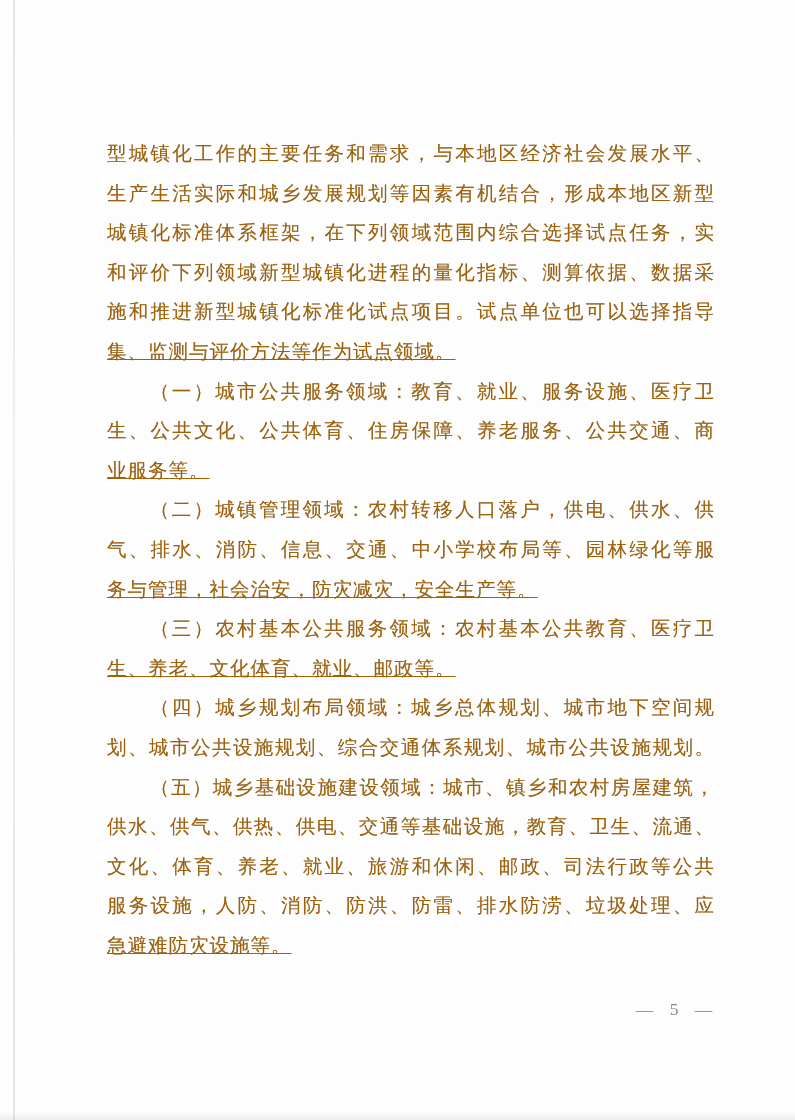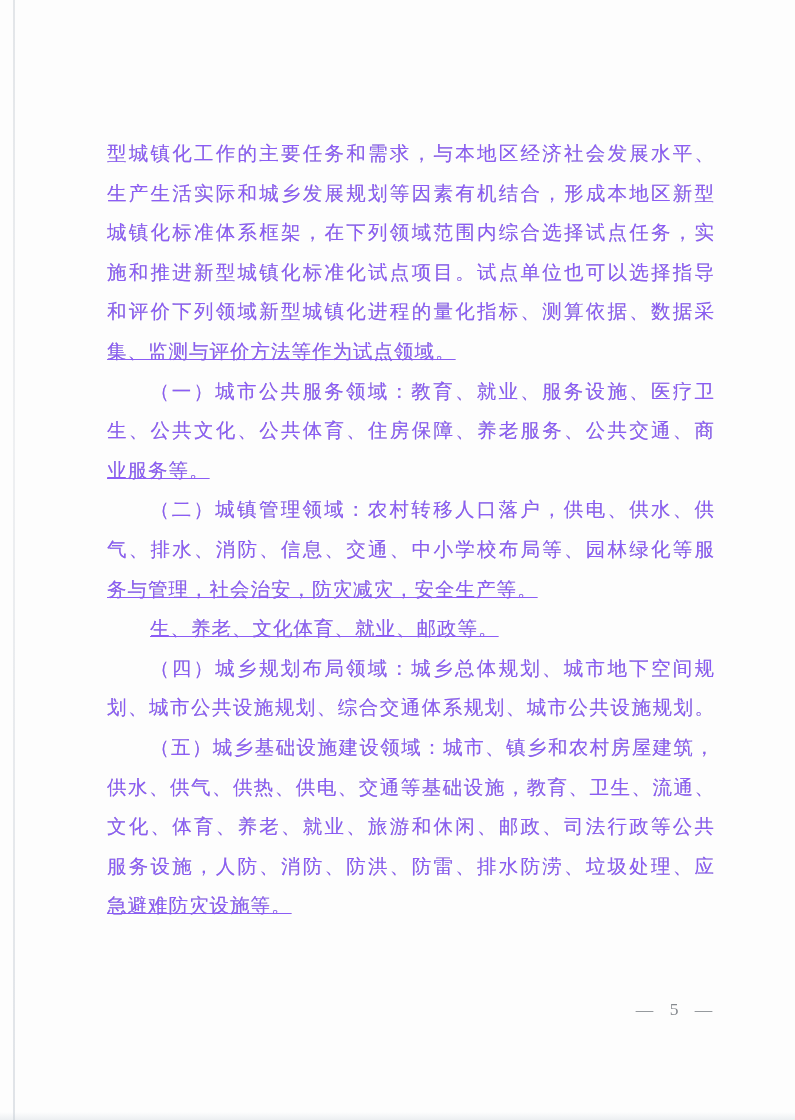--- a/index.html
+++ b/index.html
@@ -36,21 +36,21 @@
     height: 8px;
     background: linear-gradient(to bottom,
       rgba(255,255,255,0) 0%,
       rgba(196,205,214,0.30) 100%);
   }
   .doc-body {
     position: absolute;
     left: 107px;
     top: 134px;
     width: 608px;
-    color: #8b5cf6;
+    color: #a16207;
     font-size: 19.5px;
     letter-spacing: 1px;
     text-shadow: 0 0 0.5px rgba(90,95,102,0.45);
   }
   .para { margin: 0; padding: 0; }
   .line {
     height: 39.6px;
     line-height: 39.6px;
     text-align: justify;
     text-align-last: justify;
@@ -78,35 +78,36 @@
 </head>
 <body>
 
 <div class="page">
   <div class="scan-line-left"></div>
   <div class="doc-body">
       <div class="para">
         <div class="line">型城镇化工作的主要任务和需求，与本地区经济社会发展水平、</div>
         <div class="line">生产生活实际和城乡发展规划等因素有机结合，形成本地区新型</div>
         <div class="line">城镇化标准体系框架，在下列领域范围内综合选择试点任务，实</div>
+        <div class="line">和评价下列领域新型城镇化进程的量化指标、测算依据、数据采</div>
         <div class="line">施和推进新型城镇化标准化试点项目。试点单位也可以选择指导</div>
-        <div class="line">和评价下列领域新型城镇化进程的量化指标、测算依据、数据采</div>
         <div class="line last">集、监测与评价方法等作为试点领域。</div>
       </div>
       <div class="para indent">
         <div class="line">（一）城市公共服务领域：教育、就业、服务设施、医疗卫</div>
         <div class="line">生、公共文化、公共体育、住房保障、养老服务、公共交通、商</div>
         <div class="line last">业服务等。</div>
       </div>
       <div class="para indent">
         <div class="line">（二）城镇管理领域：农村转移人口落户，供电、供水、供</div>
         <div class="line">气、排水、消防、信息、交通、中小学校布局等、园林绿化等服</div>
         <div class="line last">务与管理，社会治安，防灾减灾，安全生产等。</div>
       </div>
       <div class="para indent">
+        <div class="line">（三）农村基本公共服务领域：农村基本公共教育、医疗卫</div>
         <div class="line last">生、养老、文化体育、就业、邮政等。</div>
       </div>
       <div class="para indent">
         <div class="line">（四）城乡规划布局领域：城乡总体规划、城市地下空间规</div>
         <div class="line">划、城市公共设施规划、综合交通体系规划、城市公共设施规划。</div>
       </div>
       <div class="para indent">
         <div class="line">（五）城乡基础设施建设领域：城市、镇乡和农村房屋建筑，</div>
         <div class="line">供水、供气、供热、供电、交通等基础设施，教育、卫生、流通、</div>
         <div class="line">文化、体育、养老、就业、旅游和休闲、邮政、司法行政等公共</div>

